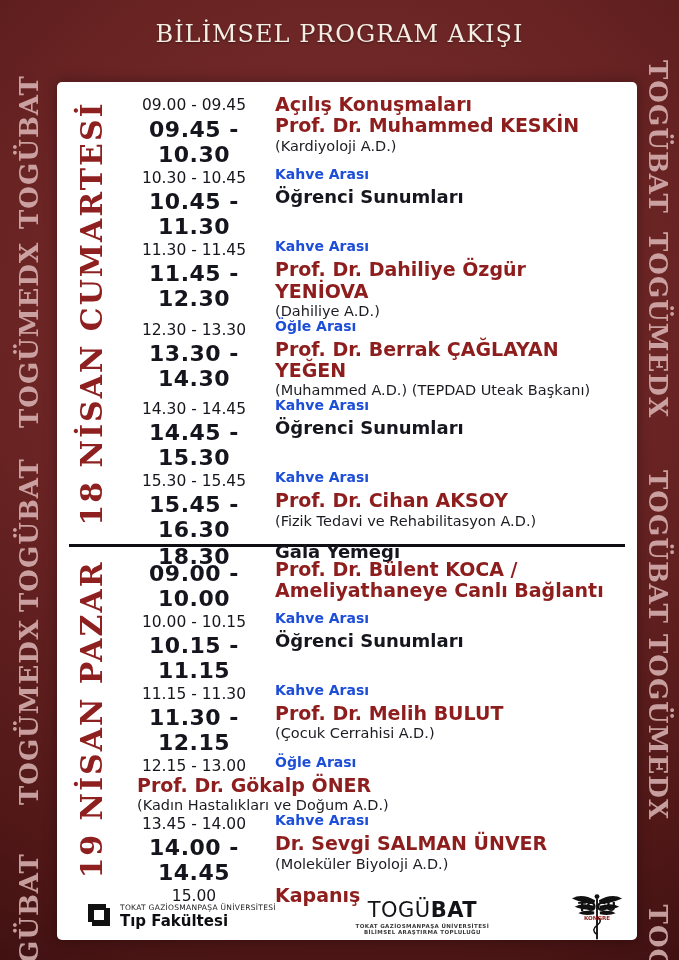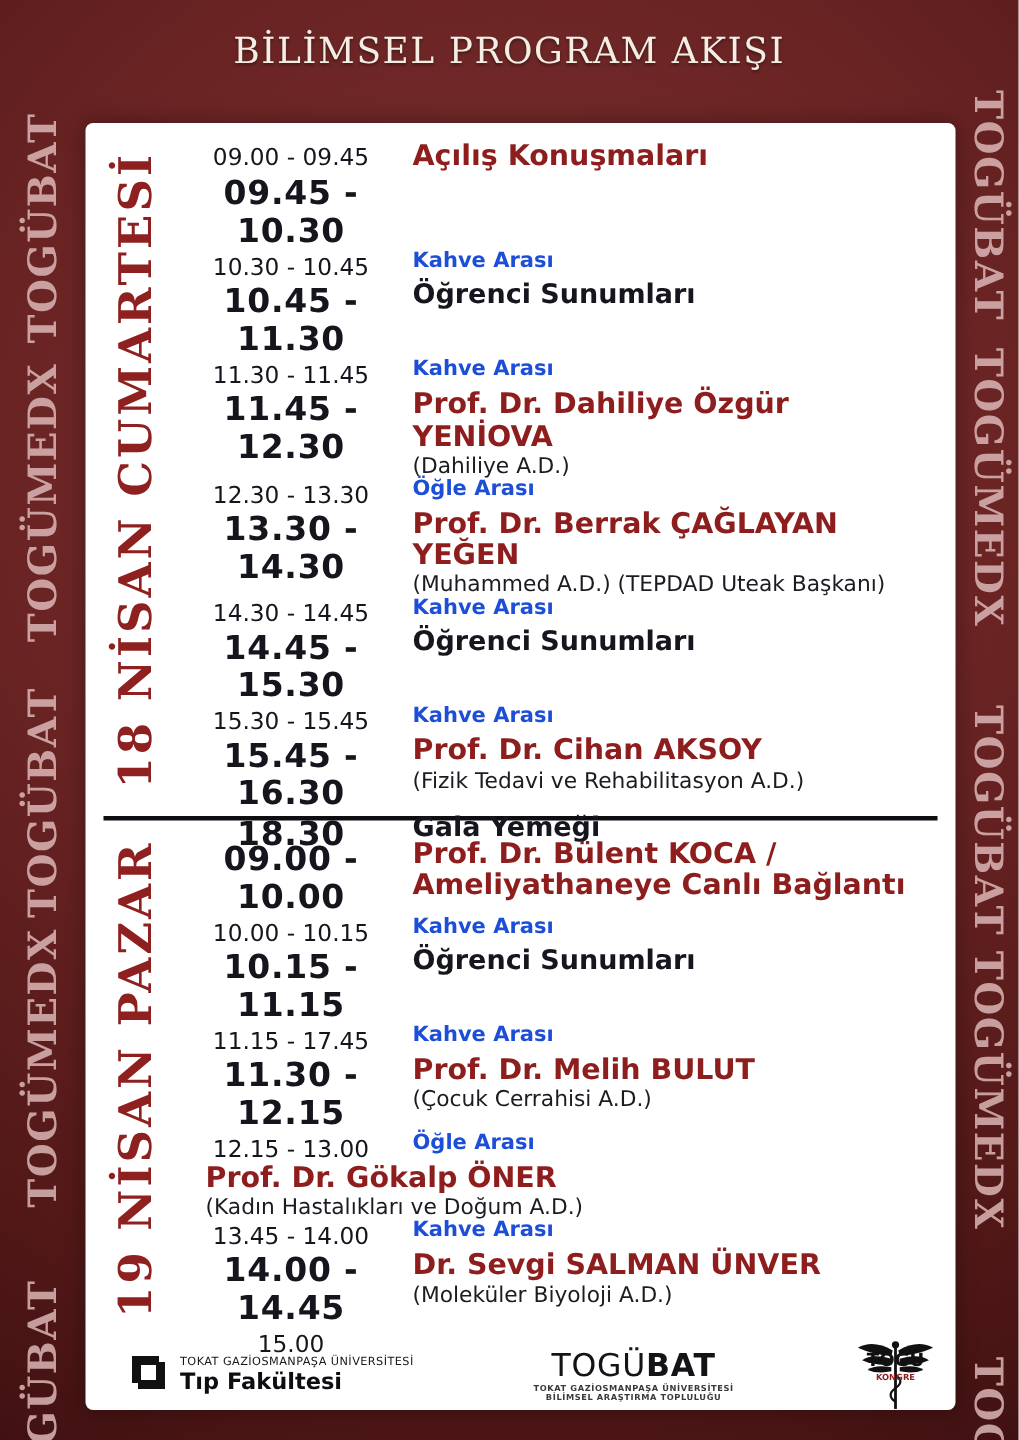--- a/index.html
+++ b/index.html
@@ -115,20 +115,25 @@
     <div class="rows">
         <div class="row">
     <div class="time">09.00 - 09.45</div>
     <div class="event">
       <div class="event-line1 speaker">Açılış Konuşmaları</div>
 
     </div>
   </div>
         <div class="row">
     <div class="time bold">09.45 - 10.30</div>
+    <div class="event">
+      <div class="event-line1 speaker">Prof. Dr. Muhammed KESKİN</div>
+
+      <div class="event-sub">(Kardiyoloji A.D.)</div>
+    </div>
   </div>
         <div class="row">
     <div class="time">10.30 - 10.45</div>
     <div class="event">
       <div class="event-line1 break">Kahve Arası</div>
 
     </div>
   </div>
         <div class="row">
     <div class="time bold">10.45 - 11.30</div>
@@ -229,21 +234,21 @@
     </div>
   </div>
         <div class="row">
     <div class="time bold">10.15 - 11.15</div>
     <div class="event">
       <div class="event-line1 activity">Öğrenci Sunumları</div>
 
     </div>
   </div>
         <div class="row">
-    <div class="time">11.15 - 17.45</div>
+    <div class="time">11.15 - 11.30</div>
     <div class="event">
       <div class="event-line1 break">Kahve Arası</div>
 
     </div>
   </div>
         <div class="row">
     <div class="time bold">11.30 - 12.15</div>
     <div class="event">
       <div class="event-line1 speaker">Prof. Dr. Melih BULUT</div>
 
@@ -274,20 +279,24 @@
         <div class="row">
     <div class="time bold">14.00 - 14.45</div>
     <div class="event">
       <div class="event-line1 speaker">Dr. Sevgi SALMAN ÜNVER</div>
 
       <div class="event-sub">(Moleküler Biyoloji A.D.)</div>
     </div>
   </div>
         <div class="row">
     <div class="time">15.00</div>
+    <div class="event">
+      <div class="event-line1 speaker">Kapanış</div>
+
+    </div>
   </div>
       </div>
   </section>
 
   <div class="footer">
     <div class="f-left">
       <span>
         <svg width="28" height="28" viewBox="0 0 28 28">
           <path d="M3 3 H21 V9 H9 V21 H3 Z" fill="#111"></path>
           <path d="M25 25 H7 V19 H19 V7 H25 Z" fill="#111"></path>

